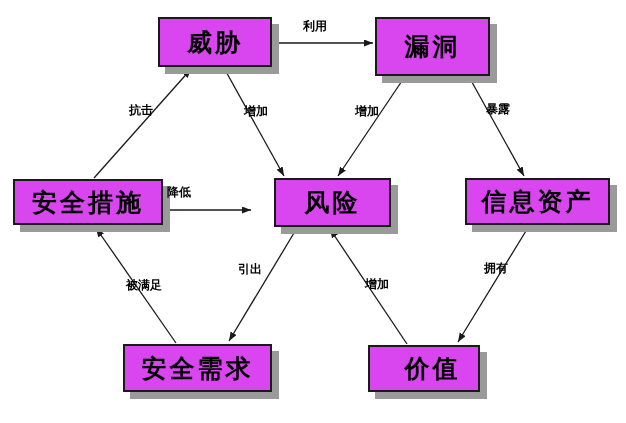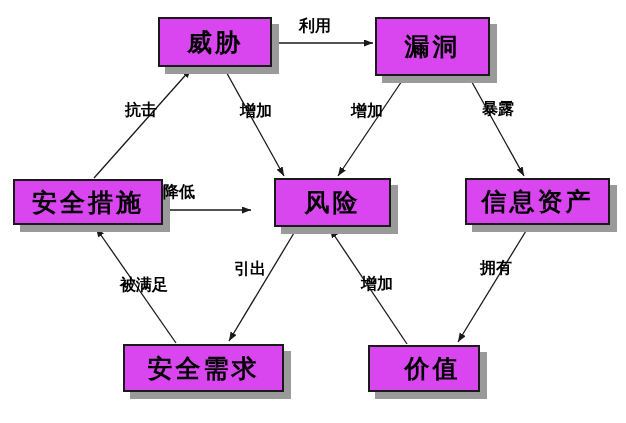--- a/index.html
+++ b/index.html
@@ -28,21 +28,21 @@
     justify-content: center;
     font-size: 25px;
     font-weight: bold;
     letter-spacing: 3px;
     color: #000000;
     white-space: nowrap;
   }
   .edge-label {
     position: absolute;
     transform: translate(-50%, -50%);
-    font-size: 16px;
+    font-size: 12px;
     font-weight: bold;
     color: #000000;
     white-space: nowrap;
     line-height: 1;
   }
 </style>
 </head>
 <body>
 
 <div class="canvas">
@@ -63,21 +63,21 @@
     <line x1="297" y1="228" x2="229" y2="341" marker-end="url(#arrow)"></line>
     <line x1="407" y1="344" x2="330" y2="229" marker-end="url(#arrow)"></line>
     <line x1="529" y1="226" x2="458" y2="342" marker-end="url(#arrow)"></line>
   </svg>
 
   <div class="node" style="left:158px; top:17px; width:114px; height:50px;">威胁</div>
   <div class="node" style="left:375px; top:17px; width:115px; height:59px;">漏洞</div>
   <div class="node" style="left:13px; top:179px; width:150px; height:46px;">安全措施</div>
   <div class="node" style="left:253px; top:178px; width:117px; height:49px;margin-left:21px;">风险</div>
   <div class="node" style="left:465px; top:178px; width:145px; height:47px;">信息资产</div>
-  <div class="node" style="left:123px; top:344px; width:161px; height:48px;">安全需求</div>
+  <div class="node" style="left:123px; top:344px; width:149px; height:48px;">安全需求</div>
   <div class="node" style="left:368px; top:345px; width:112px; height:47px;padding-left:17px;">价值</div>
 
   <div class="edge-label" style="left:315px; top:26px;">利用</div>
   <div class="edge-label" style="left:141px; top:110px;">抗击</div>
   <div class="edge-label" style="left:256px; top:111px;">增加</div>
   <div class="edge-label" style="left:367px; top:111px;">增加</div>
   <div class="edge-label" style="left:498px; top:109px;">暴露</div>
   <div class="edge-label" style="left:179px; top:192px;">降低</div>
   <div class="edge-label" style="left:144px; top:285px;">被满足</div>
   <div class="edge-label" style="left:250px; top:269px;text-align:center;">引出</div>

